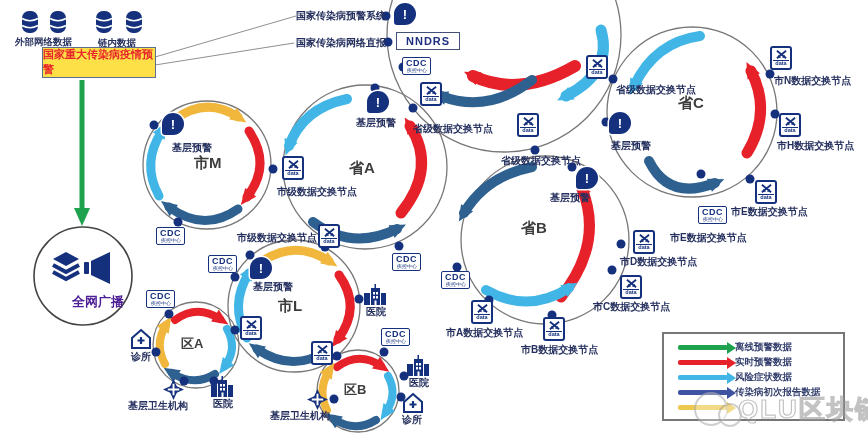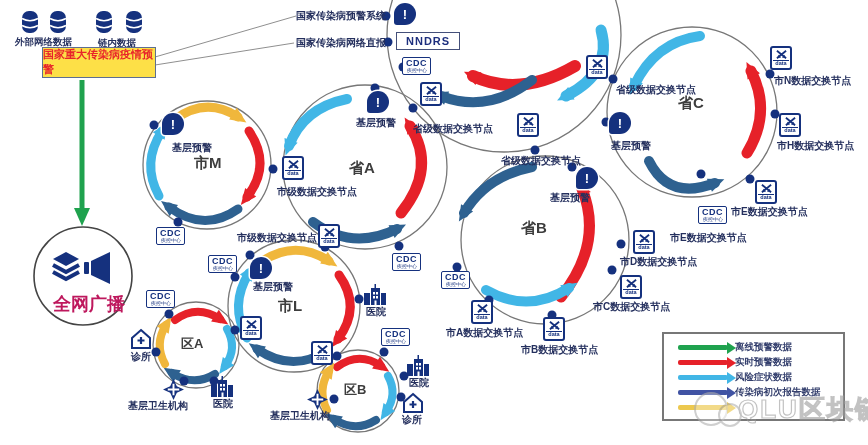--- a/index.html
+++ b/index.html
@@ -202,21 +202,21 @@
 <span class="lbl small" style="left:15px;top:37px">外部网络数据</span>
 <span class="lbl small" style="left:98px;top:38px">链内数据</span>
 
 <div class="alertbox">
   <span>国家重大传染病疫情预警</span>
 </div>
 
 <svg class="icon" style="left:52px;top:250px" width="60" height="38">
       <use href="#bg"></use>
     </svg>
-<span class="lbl" style="left:53px;top:295px;font-size:18px;color:#be185d">全网广播</span>
+<span class="lbl" style="left:72px;top:295px;font-size:13px;color:#4c1d95">全网广播</span>
 
 <span class="lbl" style="left:296px;top:10px">国家传染病预警系统</span>
 <span class="lbl" style="left:296px;top:37px">国家传染病网络直报</span>
 <div class="nndrs" style="left:396px;top:32px">NNDRS</div>
 <div class="excl" style="left:394px;top:3px">!</div>
 <div class="cdcbox" style="left:402px;top:57px">
       <span class="t">CDC</span>
       <span class="s">疾控中心</span>
     </div>
 

